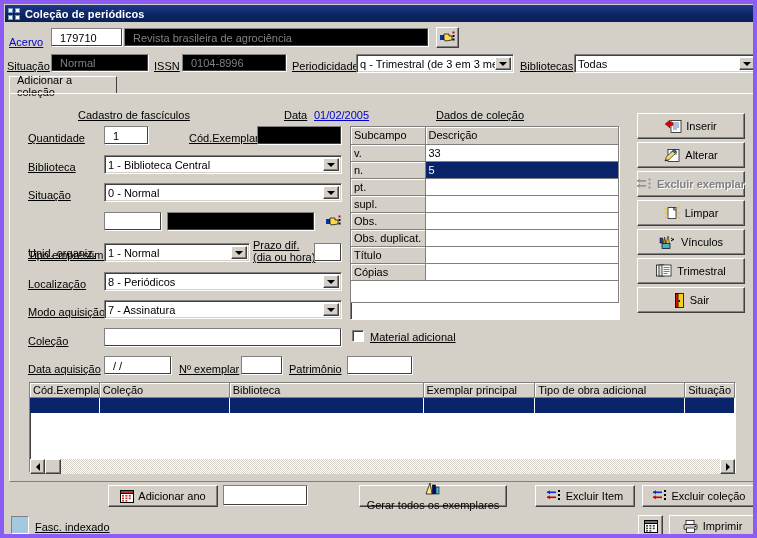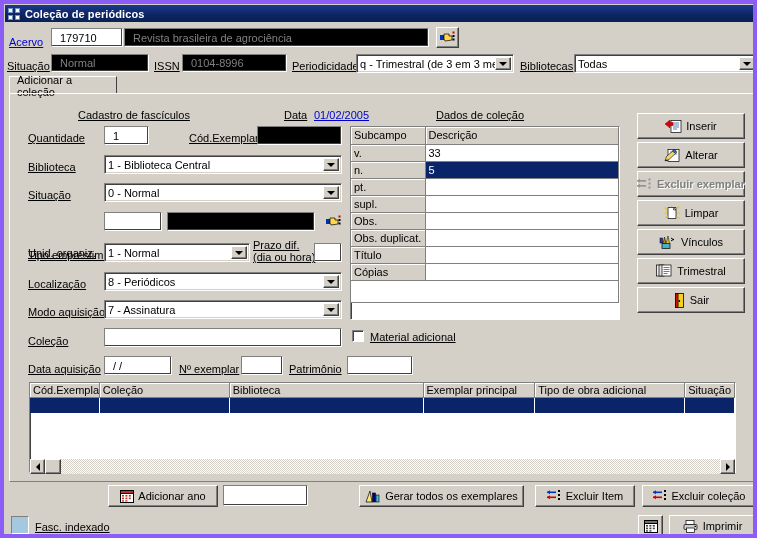--- a/index.html
+++ b/index.html
@@ -661,21 +661,21 @@
             <rect x="8.8" y="7.6" width="2" height="1.6"></rect>
           <rect x="2" y="10.2" width="2" height="1.4"></rect>
             <rect x="5.4" y="10.2" width="2" height="1.4"></rect>
         </g>
       </svg>
     </span>
     <span>Adicionar ano</span>
   </div>
   <div class="field white" style="left:219px; top:481px; width:85px; height:21px;"></div>
 
-  <div class="btn" style="left:355px; top:481px; width:165px; height:22px;">
+  <div class="btn" style="left:355px; top:481px; width:148px; height:22px;flex-direction:column;">
     <span class="ico">
       <svg width="16" height="13" viewBox="0 0 16 13">
         <path d="M1 12 L5 1 L7 12 Z" fill="#ffe680" stroke="#000" stroke-width="0.7"></path>
         <rect x="7.5" y="3" width="3" height="9" fill="#000080" stroke="#000" stroke-width="0.6"></rect>
         <rect x="11" y="5" width="3" height="7" fill="#40c0d8" stroke="#000" stroke-width="0.6"></rect>
       </svg>
     </span>
     <span>Gerar todos os exemplares</span>
   </div>
 

